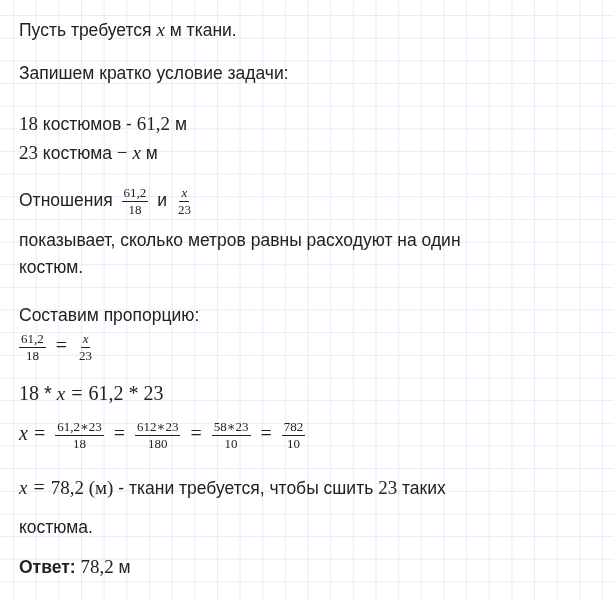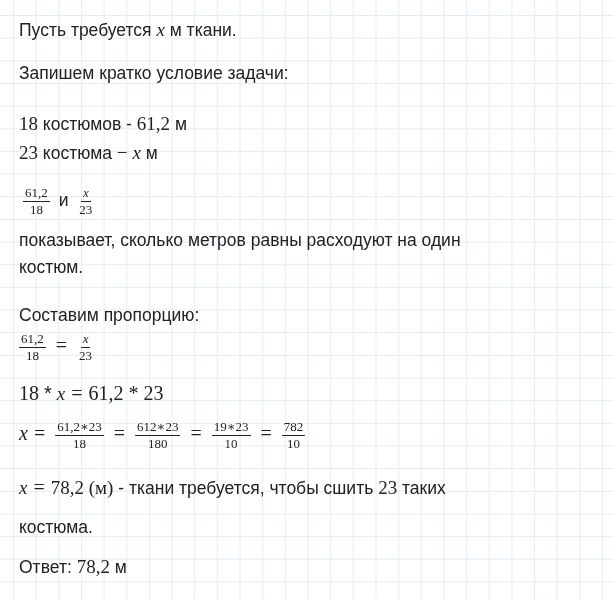--- a/index.html
+++ b/index.html
@@ -22,21 +22,21 @@
   .mi { font-family: "Liberation Serif", "DejaVu Serif", serif; font-style: italic; font-size: 19px; }
   .frac {
     display: inline-flex; flex-direction: column; align-items: center;
     vertical-align: middle; font-family: "Liberation Serif", "DejaVu Serif", serif;
     font-size: 13px; line-height: 14px; margin: 0 4px;
   }
   .frac .num { padding: 0 2px 1px; border-bottom: 1px solid #222; }
   .frac .den { padding: 1px 2px 0; }
   .frac .num.it, .frac .den.it { font-style: italic; }
   .op { font-family: "Liberation Serif", "DejaVu Serif", serif; font-size: 20px; margin: 0 6px; }
-  .bold { font-weight: normal; }
+  .bold { font-weight: bold; }
 </style>
 </head>
 <body>
 
 <div>
 
   <div class="line" style="top:19px">
     <span>Пусть требуется </span><span class="mi">x</span><span> м ткани.</span>
   </div>
 
@@ -46,20 +46,21 @@
 
   <div class="line" style="top:113px">
     <span class="m">18</span><span> костюмов - </span><span class="m">61,2</span><span> м</span>
   </div>
 
   <div class="line" style="top:142px">
     <span class="m">23</span><span> костюма </span><span class="m">−</span> <span class="mi">x</span><span> м</span>
   </div>
 
   <div class="line" style="top:186px">
+    <span>Отношения</span>
     <span class="frac">
         <span class="num">61,2</span>
         <span class="den">18</span>
       </span>
     <span>и</span>
     <span class="frac">
         <span class="num it">x</span>
         <span class="den">23</span>
       </span>
   </div>
@@ -91,21 +92,21 @@
   </div>
 
   <div class="line" style="top:420px">
     <span class="mi" style="font-size:20px">x</span><span class="op">=</span><span class="frac">
         <span class="num">61,2∗23</span>
         <span class="den">18</span>
       </span><span class="op">=</span><span class="frac">
         <span class="num">612∗23</span>
         <span class="den">180</span>
       </span><span class="op">=</span><span class="frac">
-        <span class="num">19∗23</span>
+        <span class="num">58∗23</span>
         <span class="den">10</span>
       </span><span class="op">=</span><span class="frac">
         <span class="num">782</span>
         <span class="den">10</span>
       </span>
   </div>
 
   <div class="line" style="top:476px">
     <span class="mi">x</span><span class="op">=</span><span class="m">78,2</span><span class="m"> (м)</span><span> - ткани требуется, чтобы сшить </span><span class="m">23</span><span> таких</span>
   </div>

